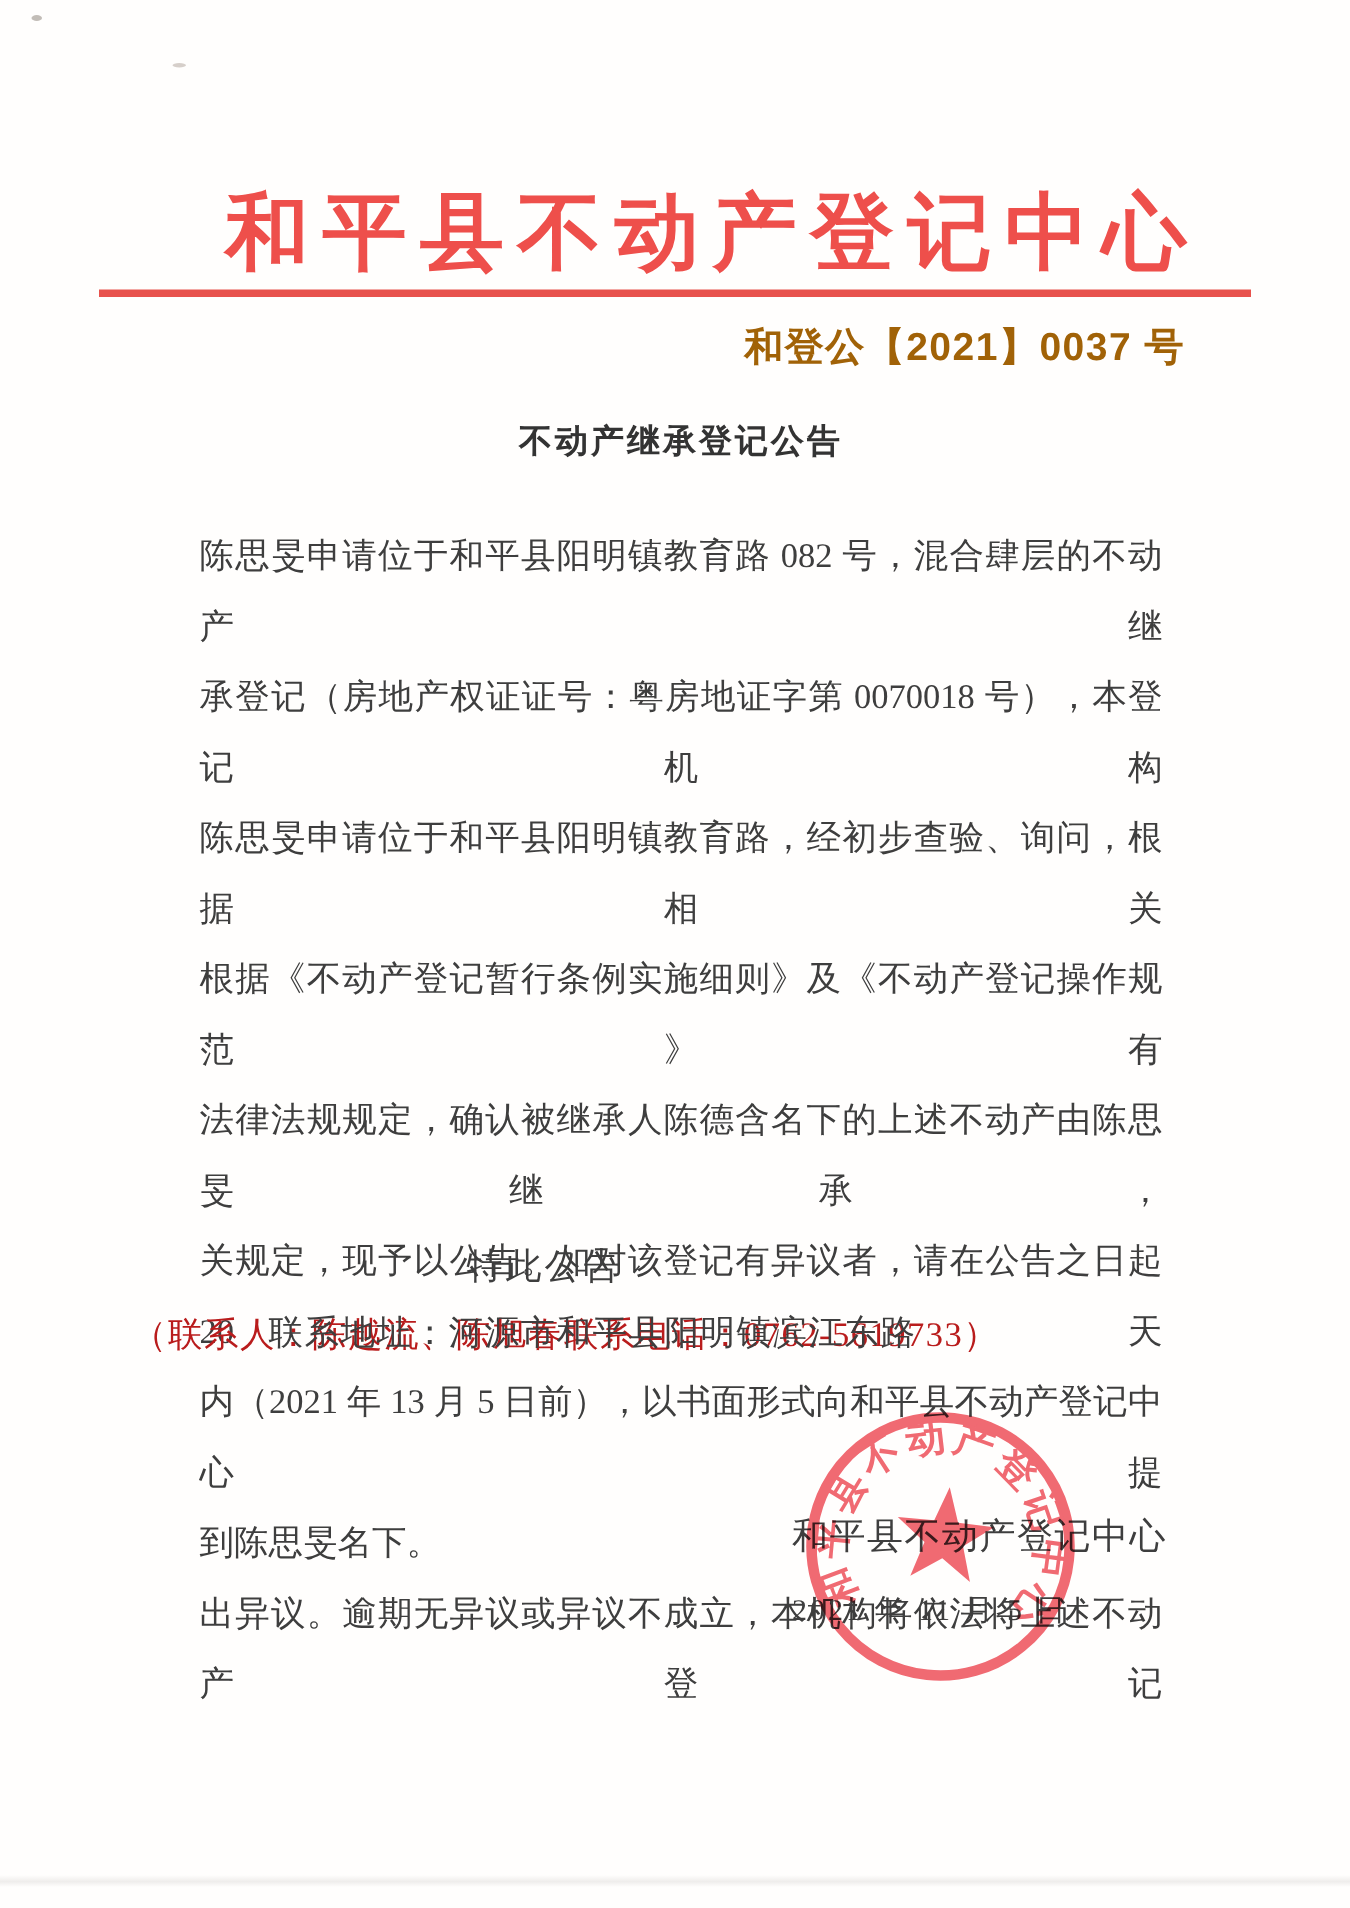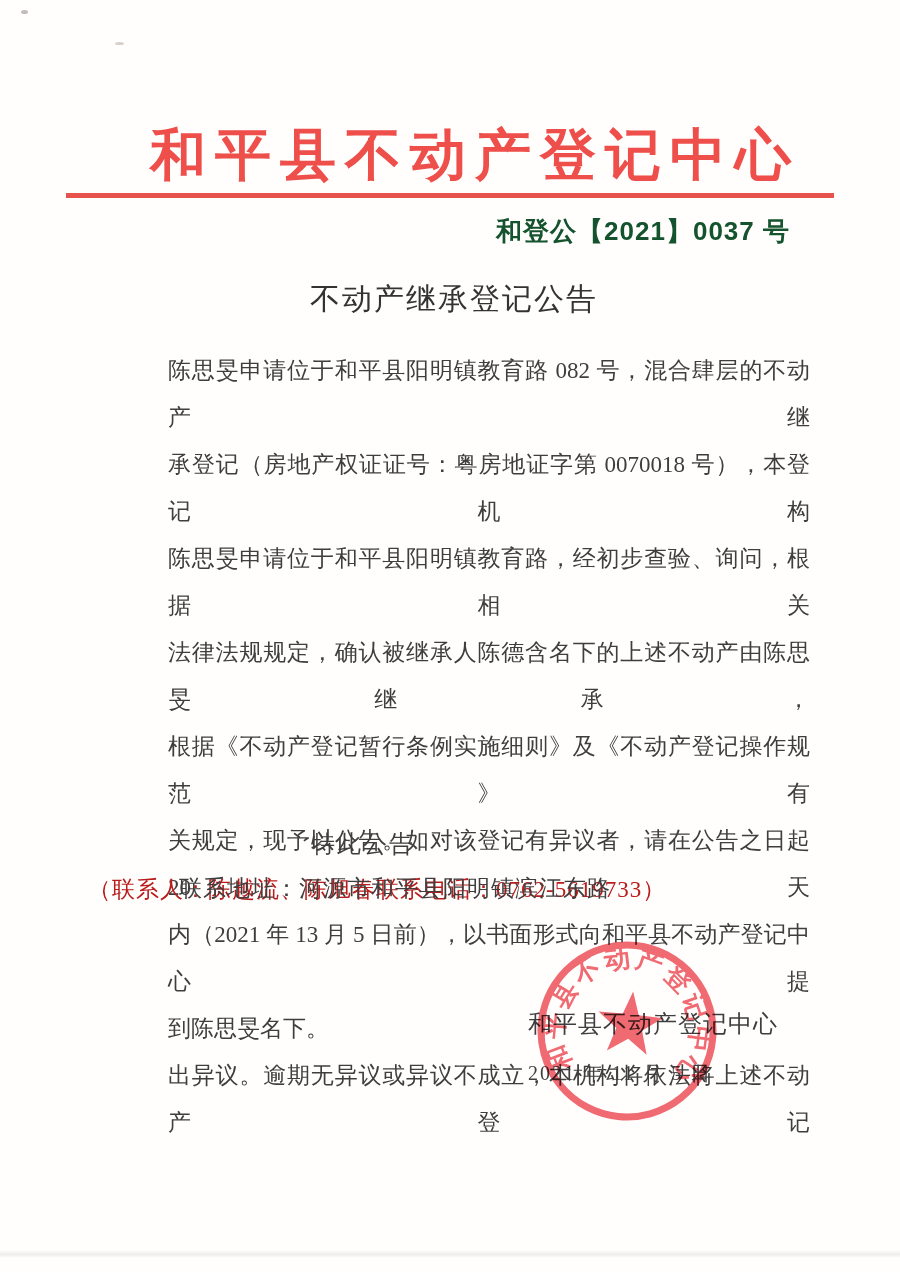--- a/index.html
+++ b/index.html
@@ -17,32 +17,32 @@
     font-size:56px;font-weight:bold;letter-spacing:9px;
     color:#ee4f4b;white-space:nowrap;
   }
   .red-rule{
     position:absolute;left:66px;top:193px;width:768px;height:5px;
     background:#e8524d;
   }
   .doc-number{
     position:absolute;right:110px;top:214px;
     font-family:"Liberation Sans","DejaVu Sans",sans-serif;
-    font-size:26px;font-weight:bold;color:#14532d;letter-spacing:1px;
+    font-size:26px;font-weight:bold;color:#a16207;letter-spacing:1px;
   }
   
   .doc-title{
     position:absolute;left:133px;top:279px;width:642px;
-    text-align:center;font-size:30px;font-weight:normal;color:#333;
+    text-align:center;font-size:22px;font-weight:bold;color:#333;
     letter-spacing:2px;
   }
   
   .body-block{
     position:absolute;left:133px;top:347px;width:642px;
-    font-size:23px;line-height:47px;color:#3e3e3e;margin-left:35px;
+    font-size:23px;line-height:47px;color:#3e3e3e;
   }
   .body-line{
     text-align:justify;text-align-last:justify;
     text-justify:inter-character;
     white-space:normal;
   }
   .body-line.last{text-align-last:left;}
   .closing{
     position:absolute;left:283px;top:828px;
     font-size:24px;color:#3e3e3e;letter-spacing:2px;margin-left:28px;
@@ -88,22 +88,22 @@
   <div class="red-rule"></div>
 
   <div class="doc-number">和登公【2021】0037 号</div>
 
   <div class="doc-title">不动产继承登记公告</div>
 
   <div class="body-block">
       <div class="body-line">陈思旻申请位于和平县阳明镇教育路 082 号，混合肆层的不动产继</div>
       <div class="body-line">承登记（房地产权证证号：粤房地证字第 0070018 号），本登记机构</div>
       <div class="body-line">陈思旻申请位于和平县阳明镇教育路，经初步查验、询问，根据相关</div>
+      <div class="body-line">根据《不动产登记暂行条例实施细则》及《不动产登记操作规范》有</div>
       <div class="body-line">法律法规规定，确认被继承人陈德含名下的上述不动产由陈思旻继承，</div>
-      <div class="body-line">根据《不动产登记暂行条例实施细则》及《不动产登记操作规范》有</div>
       <div class="body-line">关规定，现予以公告。如对该登记有异议者，请在公告之日起 20 天</div>
       <div class="body-line">内（2021 年 13 月 5 日前），以书面形式向和平县不动产登记中心提</div>
       <div class="body-line last">到陈思旻名下。</div>
       <div class="body-line">出异议。逾期无异议或异议不成立，本机构将依法将上述不动产登记</div>
     </div>
 
   <div class="closing">特此公告</div>
 
   <div class="contact-line">（联系人：陈越流、陈旭春联系电话：0762-5619733）</div>
   <div class="address-line">联系地址：河源市和平县阳明镇滨江东路</div>

